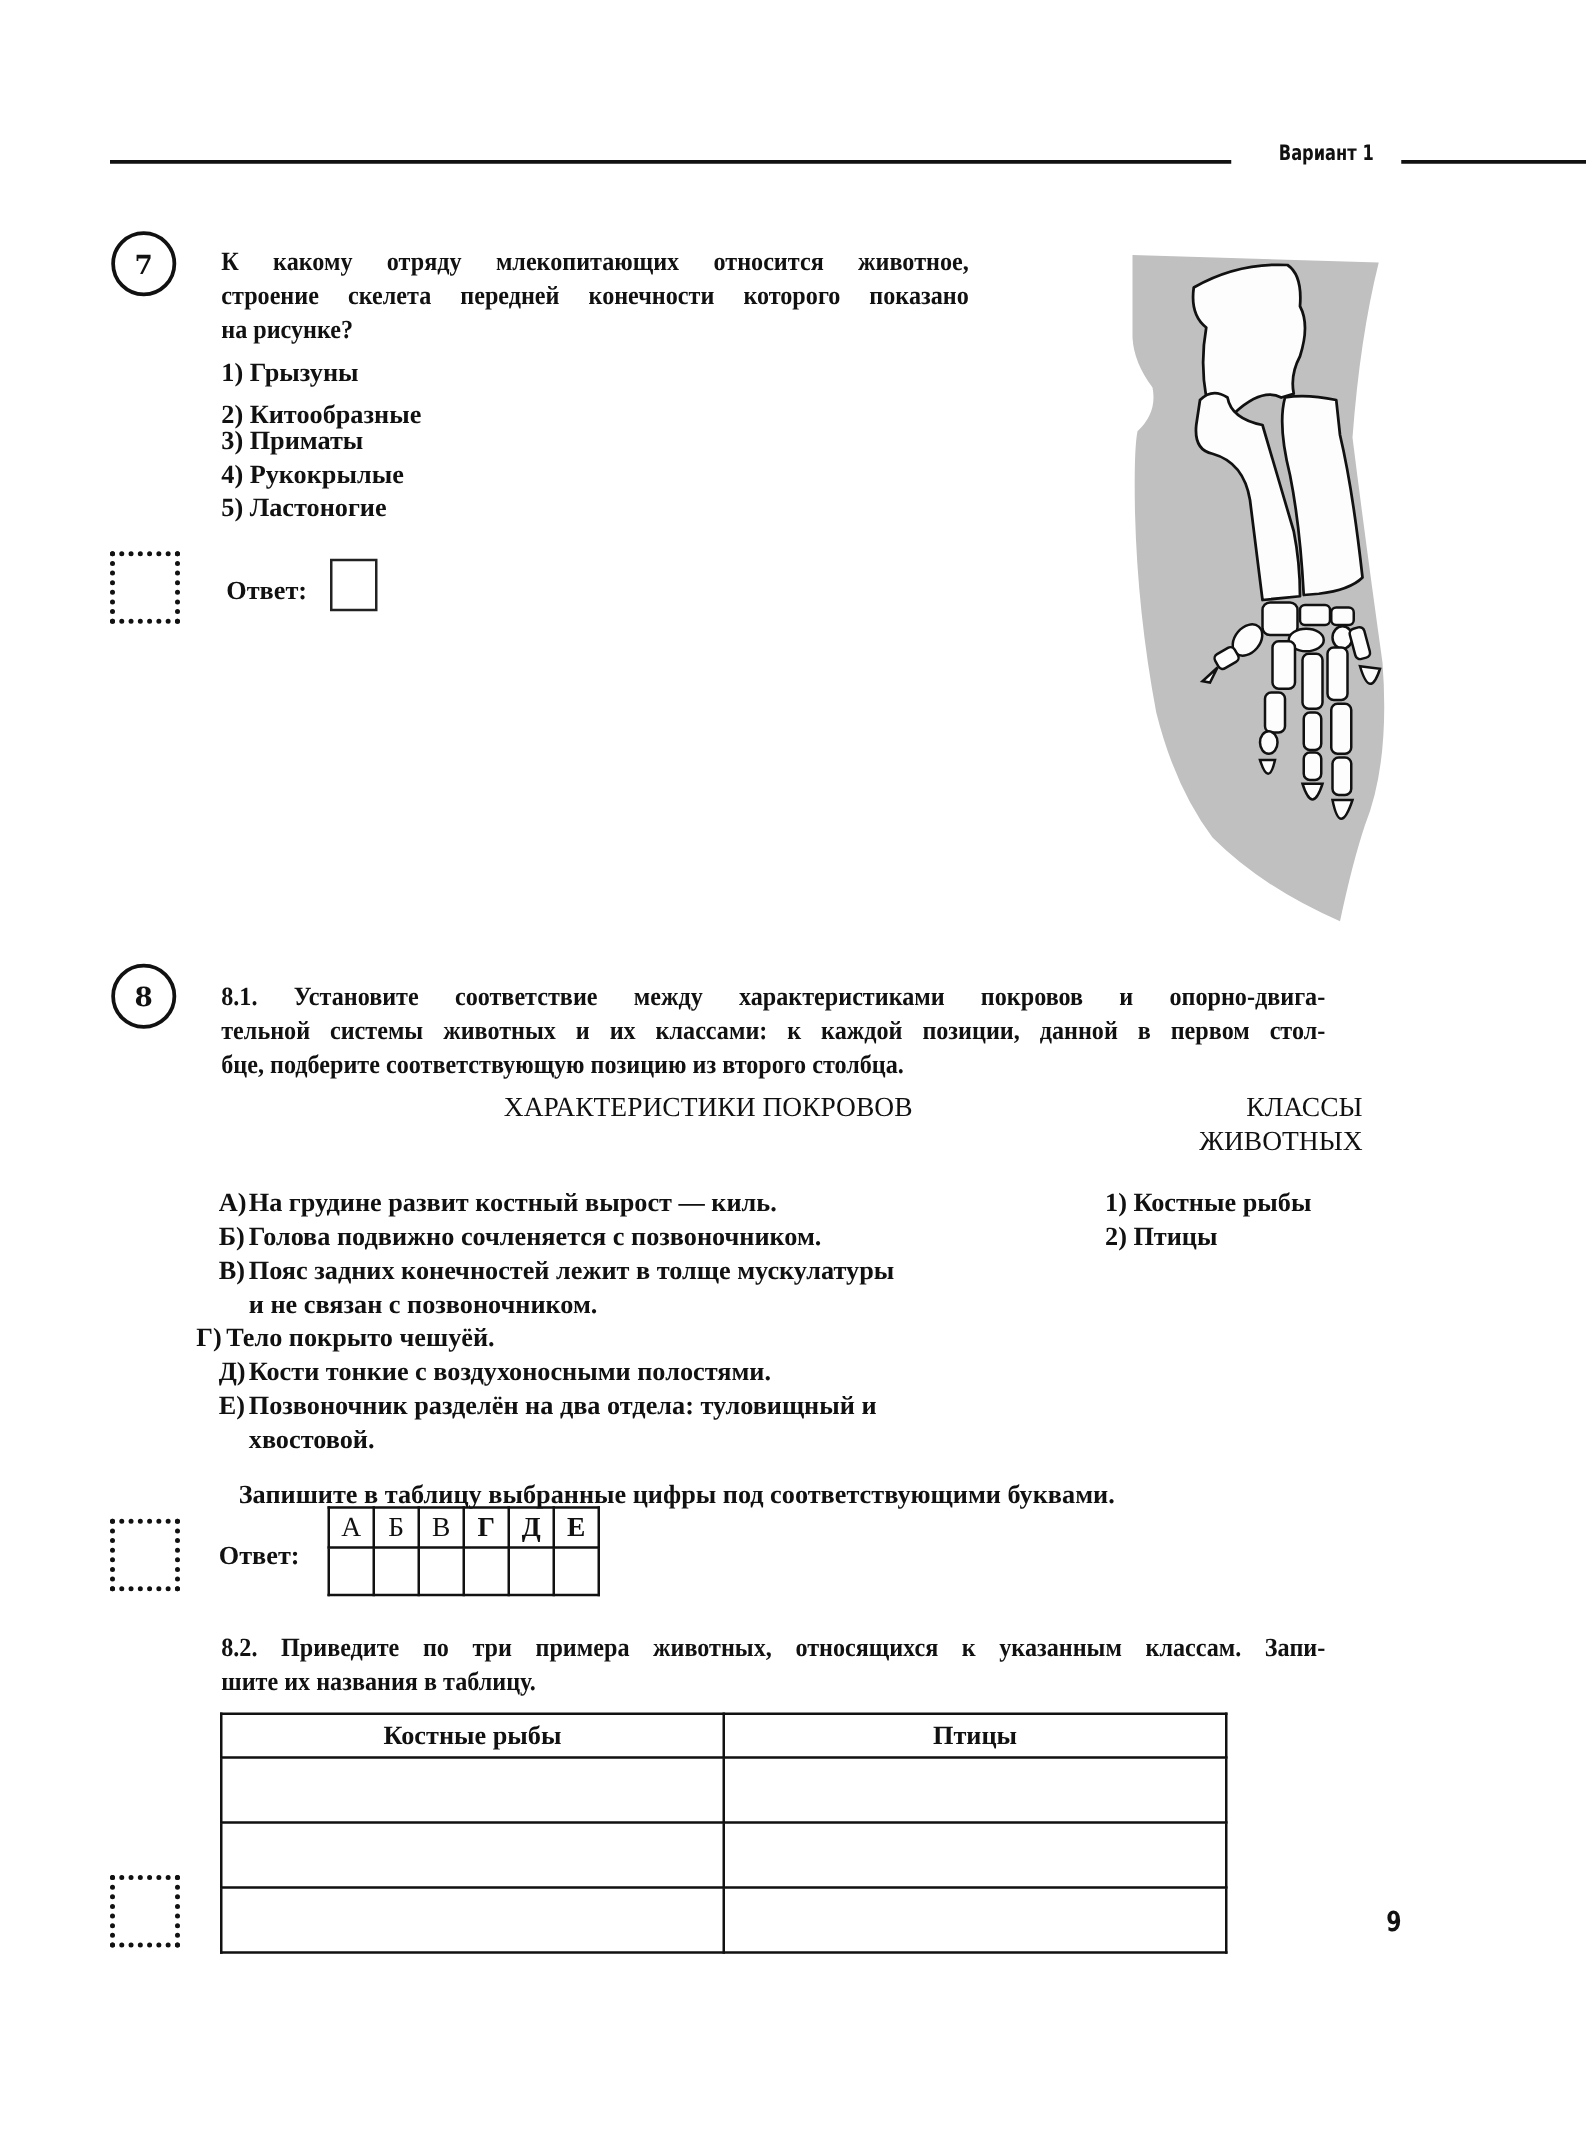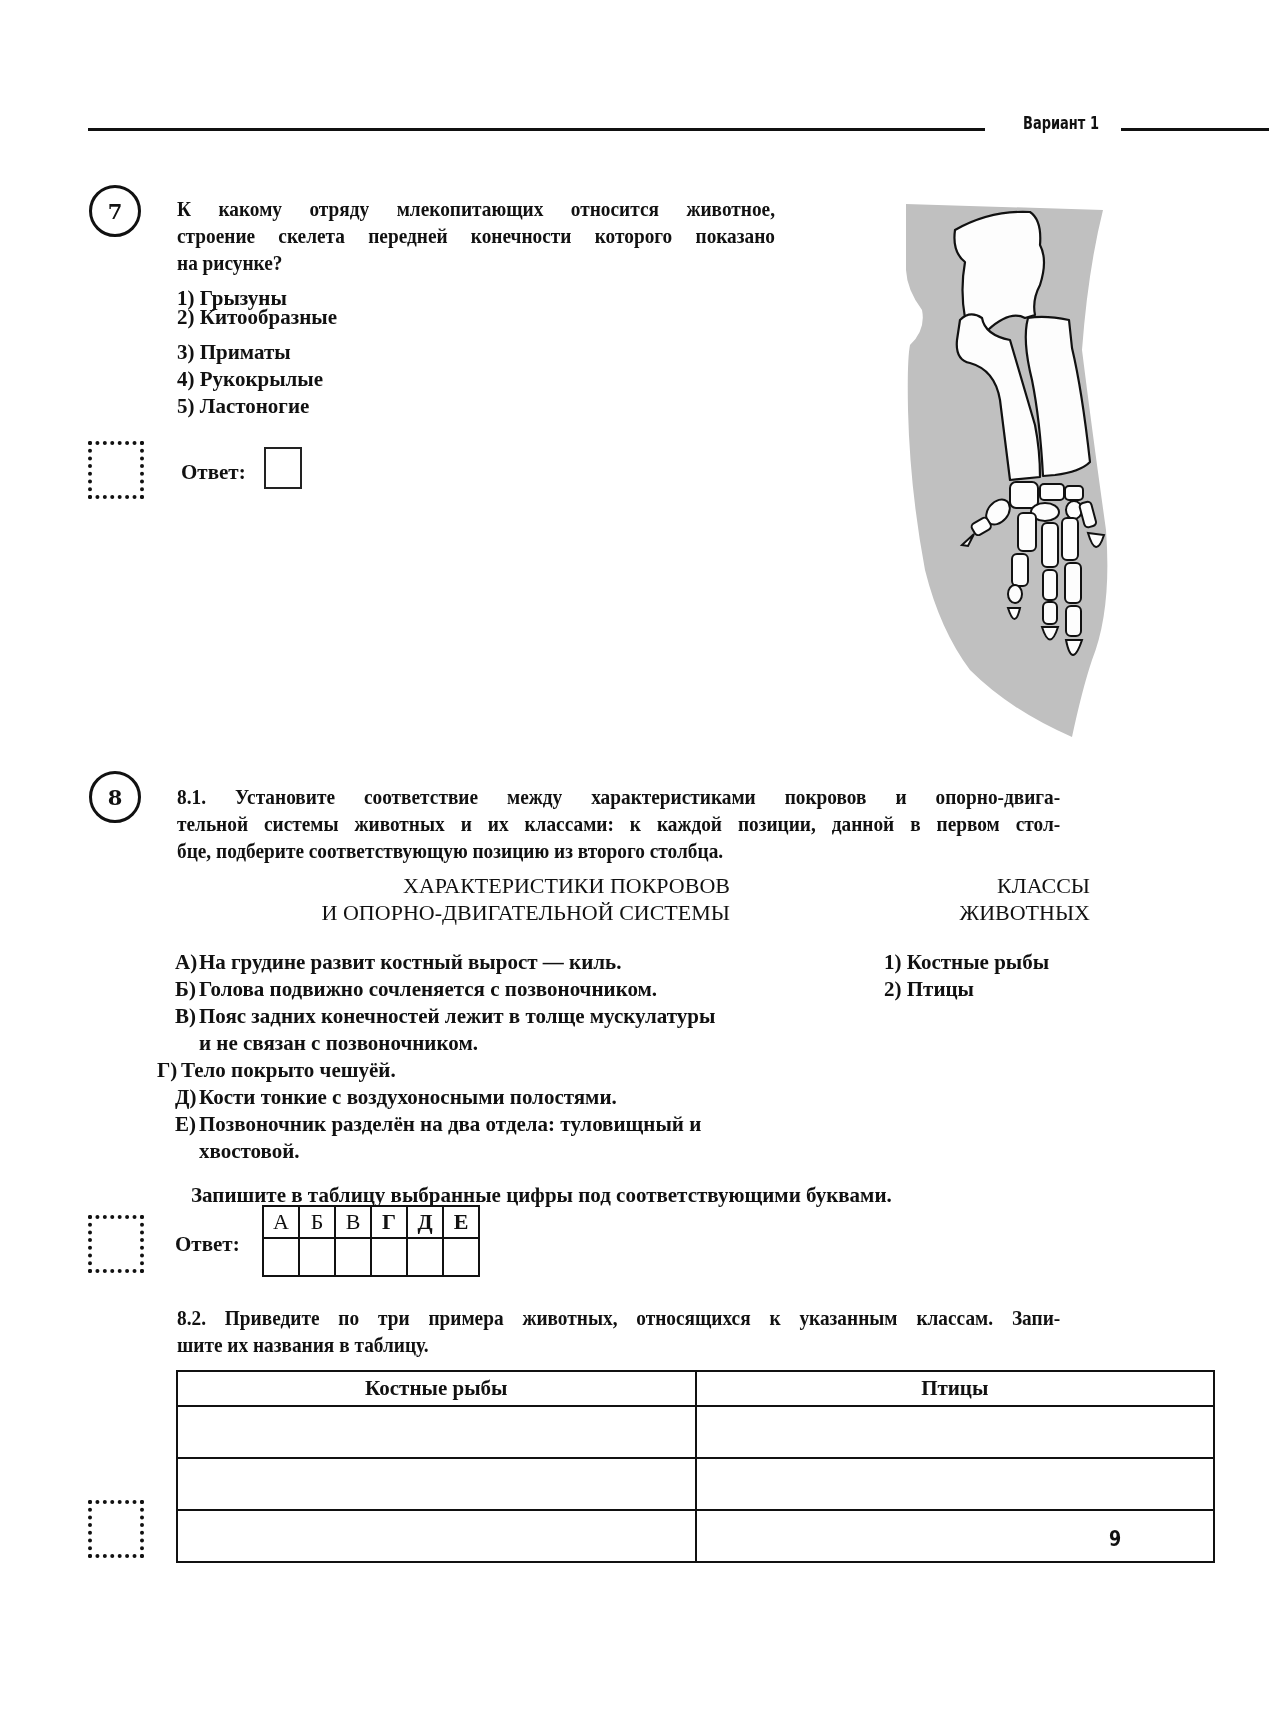--- a/index.html
+++ b/index.html
@@ -39,21 +39,21 @@
 <div class="rule" style="left:1121px; top:128px; width:148px;"></div>
 
 <div class="qnum" style="left:89px; top:185px;">
   <span>7</span>
 </div>
 <div class="txt txt-j" style="left:177px; top:196px; width:650px;">К какому отряду млекопитающих относится животное,</div>
 <div class="txt txt-j" style="left:177px; top:223px; width:650px;">строение скелета передней конечности которого показано</div>
 <div class="txt" style="left:177px; top:250px;">на рисунке?</div>
 
 <div class="opt" style="left:177px; top:286px;">1) Грызуны</div>
-<div class="opt" style="left:177px; top:305px;">2) Китообразные</div>
+<div class="opt" style="left:177px; top:319px;">2) Китообразные</div>
 <div class="opt" style="left:177px; top:340px;">3) Приматы</div>
 <div class="opt" style="left:177px; top:367px;">4) Рукокрылые</div>
 <div class="opt" style="left:177px; top:394px;">5) Ластоногие</div>
 
 <div class="dotbox" style="left:88px; top:441px;"></div>
 <div class="ans-label" style="left:181px; top:460px;">Ответ:</div>
 <div class="ansbox" style="left:264px; top:447px;"></div>
 
 <svg class="abs" style="left:860px; top:190px;" width="260" height="560" viewBox="0 0 260 560">
   <path d="M46 14 L243 20 Q228 80 222 160 Q232 240 246 340 Q252 420 232 470 Q222 500 212 547 Q150 520 110 480 Q80 440 65 380 Q50 300 48 220 Q47 170 50 155 Q66 140 62 120 Q47 100 46 80 Z" fill="#c0c0c0"></path>
@@ -90,21 +90,20 @@
 
 <div class="qnum" style="left:89px; top:771px;">
   <span>8</span>
 </div>
 <div class="txt txt-j" style="left:177px; top:784px; width:960px;">8.1. Установите соответствие между характеристиками покровов и опорно-двига-</div>
 <div class="txt txt-j" style="left:177px; top:811px; width:960px;">тельной системы животных и их классами: к каждой позиции, данной в первом стол-</div>
 <div class="txt" style="left:177px; top:838px;">бце, подберите соответствующую позицию из второго столбца.</div>
 
 <div class="hdr" style="left:260px; top:872px; width:470px;">
   <div>ХАРАКТЕРИСТИКИ ПОКРОВОВ</div>
-  <div>И ОПОРНО-ДВИГАТЕЛЬНОЙ СИСТЕМЫ</div>
 </div>
 <div class="hdr" style="left:880px; top:872px; width:210px;">
   <div>КЛАССЫ</div>
   <div>ЖИВОТНЫХ</div>
 </div>
 
 <div class="item" style="left:175px; top:929px;">
   <span class="lt">А)</span><span>На грудине развит костный вырост — киль.</span>
 </div>
 <div class="item" style="left:175px; top:956px;">
@@ -149,21 +148,21 @@
     <td></td>
     <td></td>
     <td></td>
   </tr>
 </tbody>
   </table>
 
 <div class="txt txt-j" style="left:177px; top:1305px; width:960px;">8.2. Приведите по три примера животных, относящихся к указанным классам. Запи-</div>
 <div class="txt" style="left:177px; top:1332px;">шите их названия в таблицу.</div>
 
-<table class="ex" style="left:176px; top:1370px; width:1039px;">
+<table class="ex" style="left:176px; top:1370px; width:806px;">
   <tbody>
       <tr>
     <th style="width:50%;">Костные рыбы</th>
     <th>Птицы</th>
   </tr>
   <tr>
     <td></td>
     <td></td>
   </tr>
   <tr>

